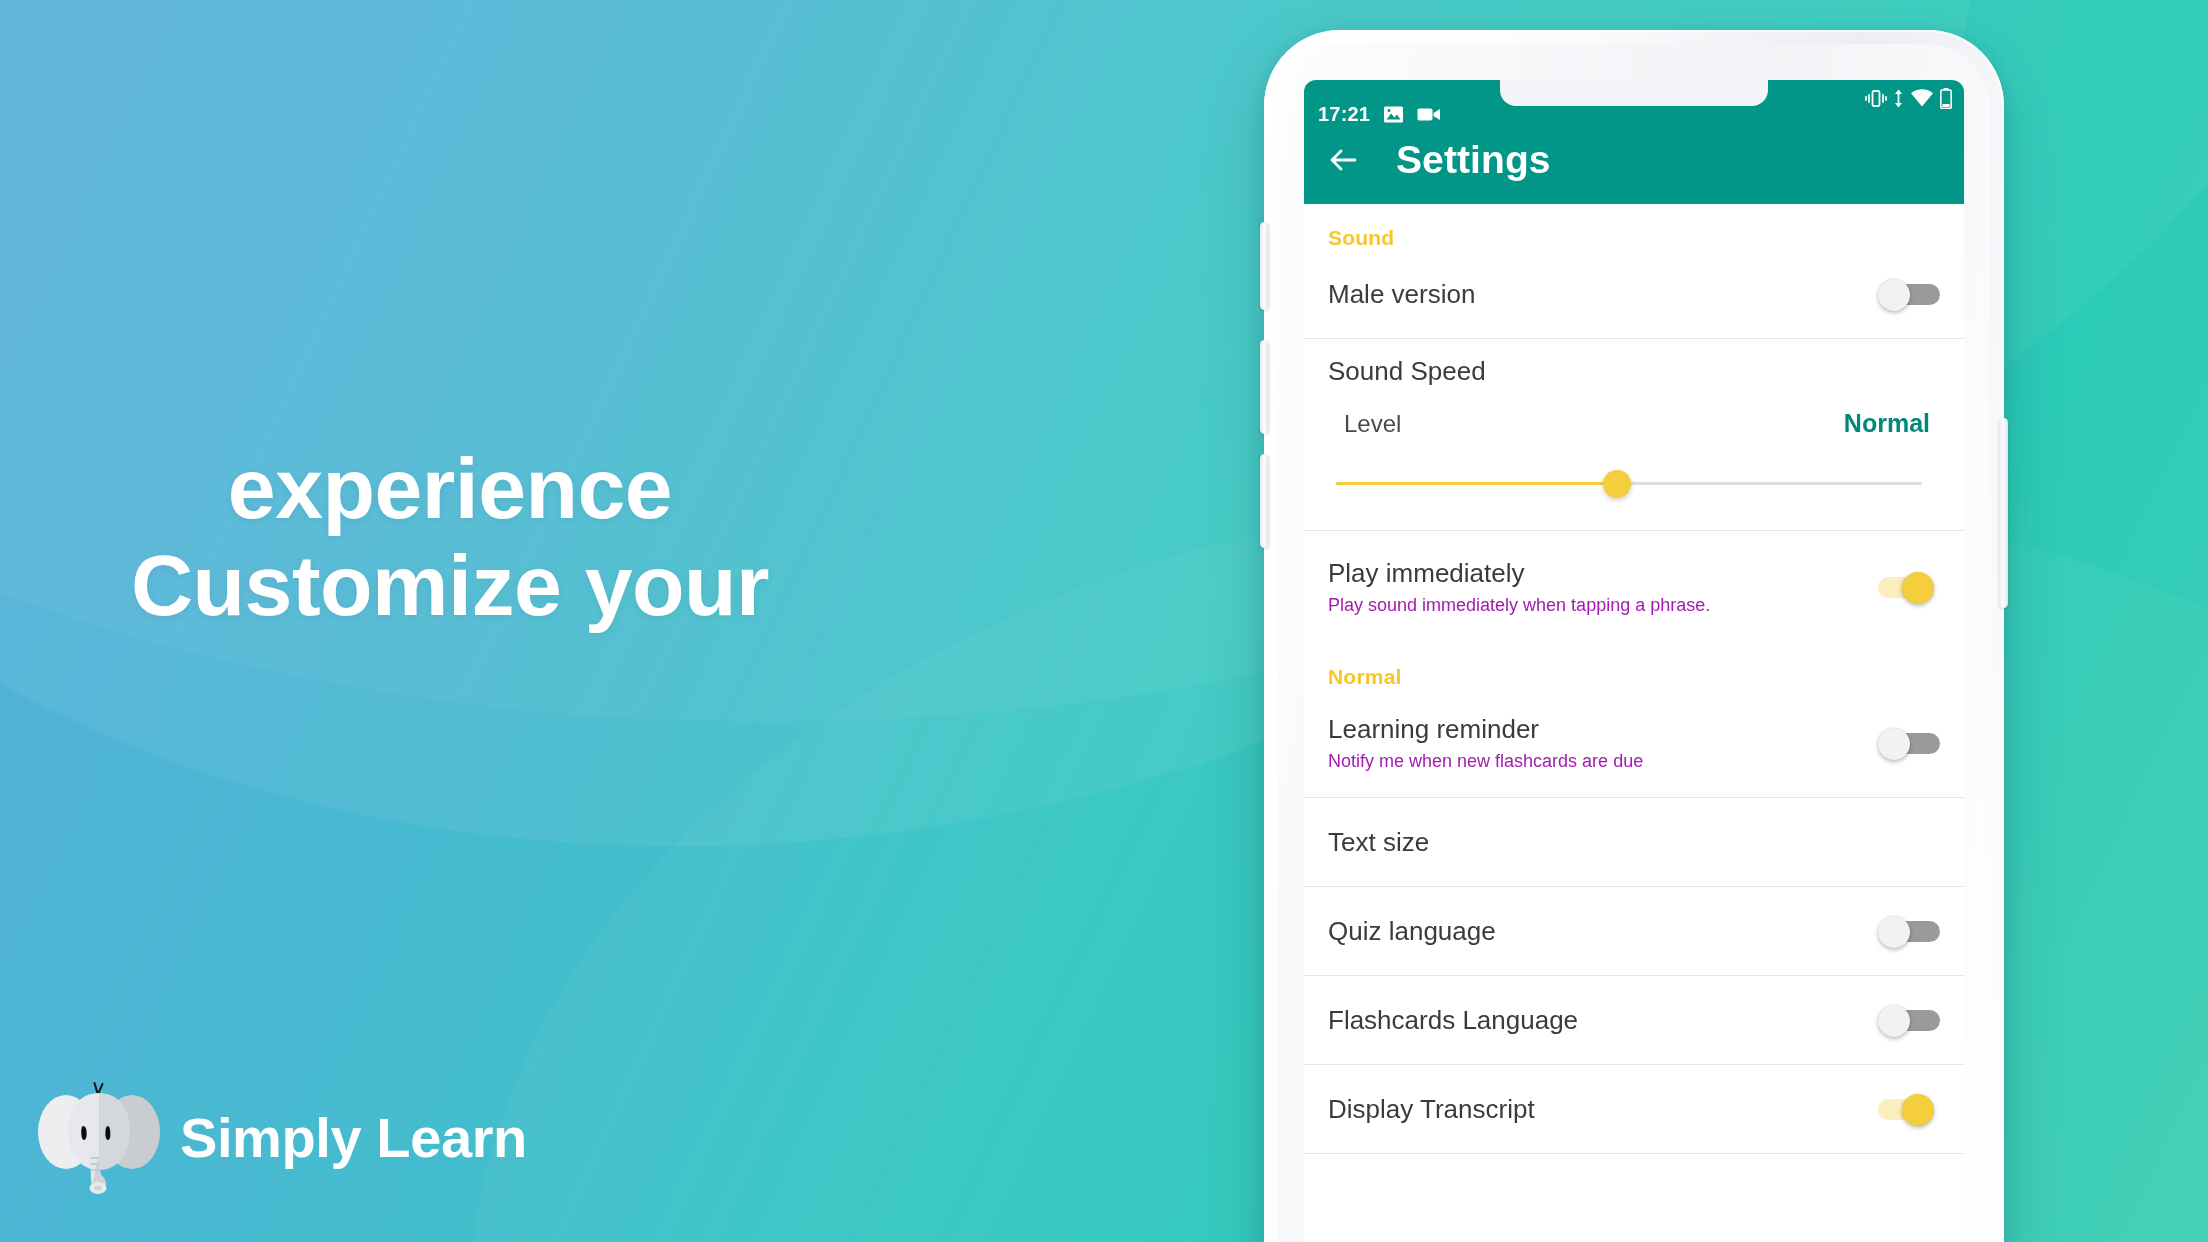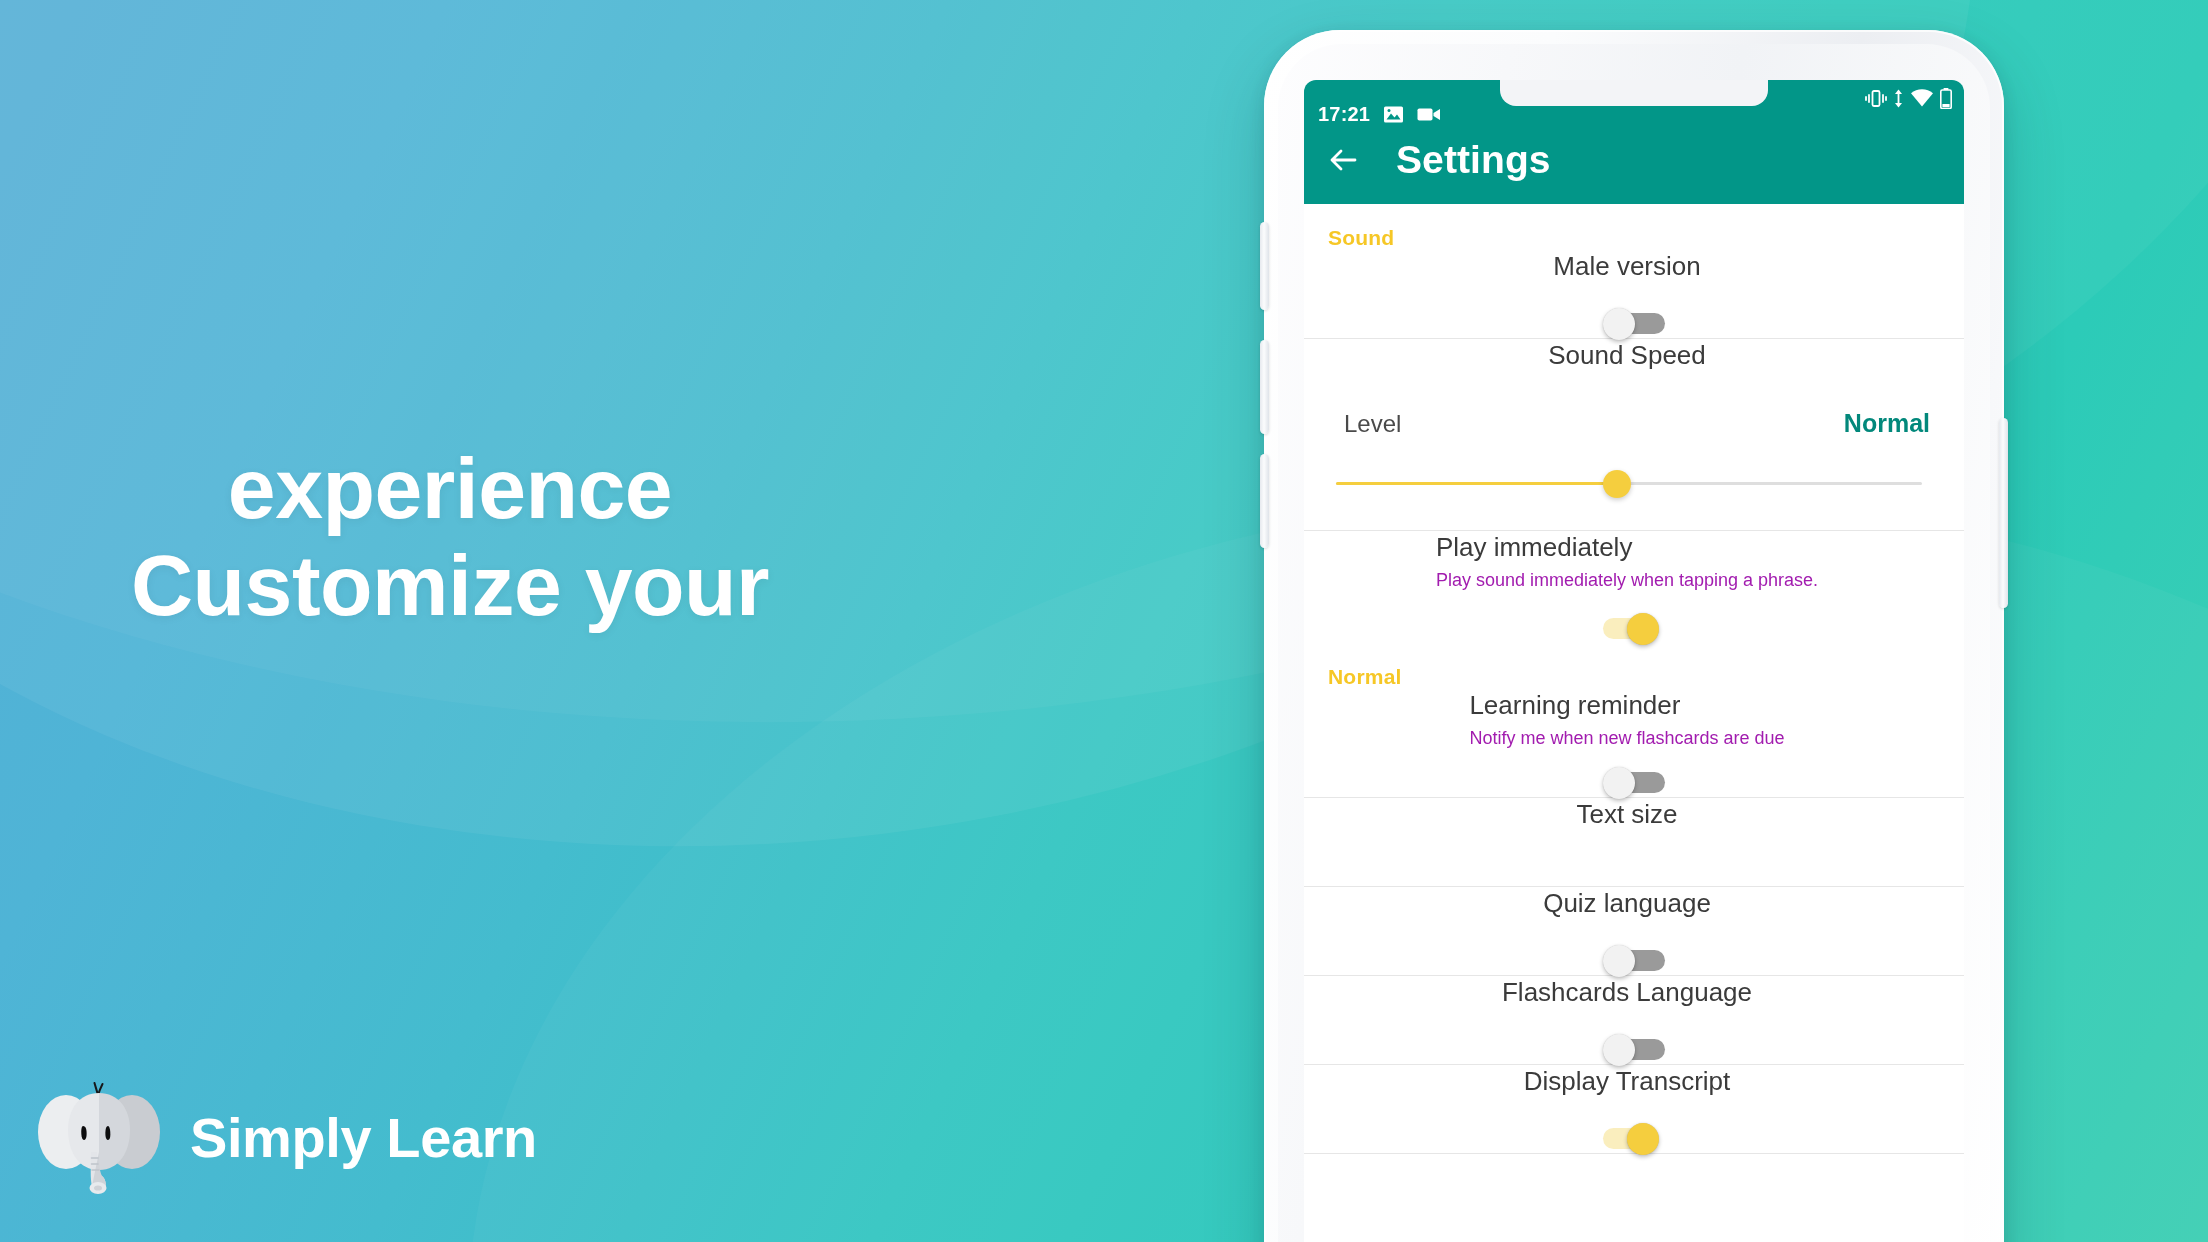--- a/index.html
+++ b/index.html
@@ -59,21 +59,21 @@
     font-weight:bold;
     line-height:1.13;
     letter-spacing:-0.5px;
     text-shadow:0 2px 10px rgba(0,0,0,0.06);
   }
   #headline .hl-line{ display:block; white-space:nowrap; }
 
   #brand{
     position:absolute;
     left:36px; bottom:42px;
-    display:flex; align-items:center; gap:28px;
+    display:flex; align-items:center; gap:18px;
   }
   #brand-mark{ width:126px; height:118px; display:block; }
   #brand-name{
     color:#fff;
     font-size:56px;
     font-weight:bold;
     letter-spacing:-0.4px;
     line-height:1;
     padding-bottom:6px;
   }
@@ -183,21 +183,20 @@
     font-size:21px;
     font-weight:bold;
     padding:22px 0 0 24px;
     letter-spacing:0.2px;
   }
   .row{
     display:flex; align-items:center;
     padding:0 24px;
     min-height:88px;
     position:relative;
-    flex-direction:column;
   }
   .row-text{ flex:1; padding-right:14px; }
   .row-title{
     color:#3b3b3b;
     font-size:26px;
     line-height:1.25;
   }
   .row-sub{
     color:#a21caf;
     font-size:18px;

